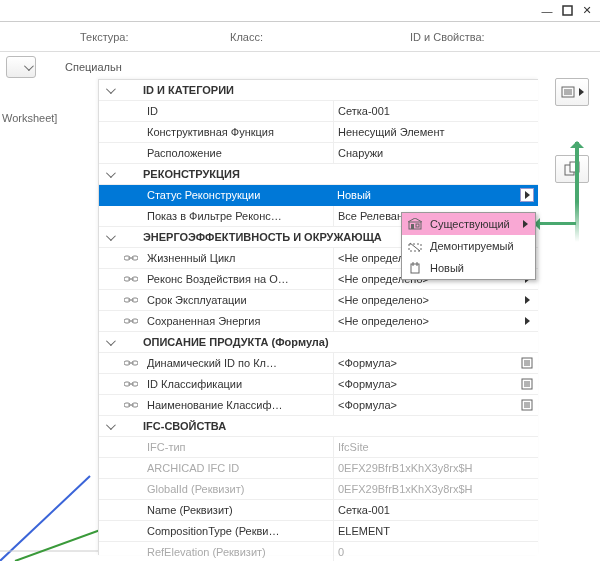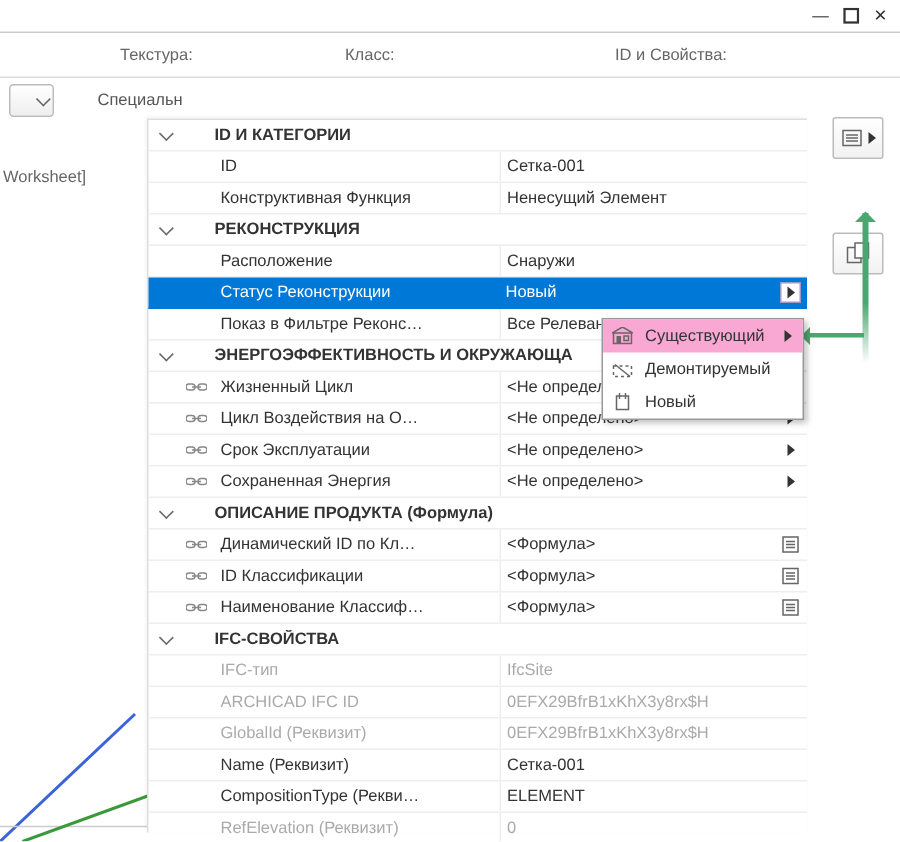--- a/index.html
+++ b/index.html
@@ -107,33 +107,33 @@
       <span class="value">Сетка-001</span>
       <span class="trail"></span>
     </div>
     <div class="row indent">
       <span class="toggle"></span>
         <span class="linkicon"></span>
       <span class="label">Конструктивная Функция</span>
       <span class="value">Ненесущий Элемент</span>
       <span class="trail"></span>
     </div>
-    <div class="row section">
-      <span class="toggle">
-          <span class="chevron down"></span>
-        </span>
-      <span class="linkicon"></span>
-      <span class="label">РЕКОНСТРУКЦИЯ</span>
-    </div>
     <div class="row indent">
       <span class="toggle"></span>
         <span class="linkicon"></span>
       <span class="label">Расположение</span>
       <span class="value">Снаружи</span>
       <span class="trail"></span>
+    </div>
+    <div class="row section">
+      <span class="toggle">
+          <span class="chevron down"></span>
+        </span>
+      <span class="linkicon"></span>
+      <span class="label">РЕКОНСТРУКЦИЯ</span>
     </div>
     <div class="row indent selected">
       <span class="toggle"></span>
         <span class="linkicon"></span>
       <span class="label">Статус Реконструкции</span>
       <span class="value">Новый</span>
       <span class="trail">
           <span class="expand-btn">
             <span class="expand-tri"></span>
           </span>
@@ -170,21 +170,21 @@
     </div>
     <div class="row indent">
       <span class="toggle"></span>
       <span class="linkicon">
           <svg width="14" height="10">
             <rect x="0" y="3" width="6" height="4" rx="2" fill="none" stroke="#888"></rect>
             <rect x="8" y="3" width="6" height="4" rx="2" fill="none" stroke="#888"></rect>
             <line x1="4" y1="5" x2="10" y2="5" stroke="#888"></line>
           </svg>
         </span>
-      <span class="label">Цикл Воздействия на О…</span>
+      <span class="label">Реконс Воздействия на О…</span>
       <span class="value">&lt;Не определено&gt;</span>
       <span class="trail">
           <span class="expand-tri"></span>
         </span>
     </div>
     <div class="row indent">
       <span class="toggle"></span>
       <span class="linkicon">
           <svg width="14" height="10">
             <rect x="0" y="3" width="6" height="4" rx="2" fill="none" stroke="#888"></rect>

